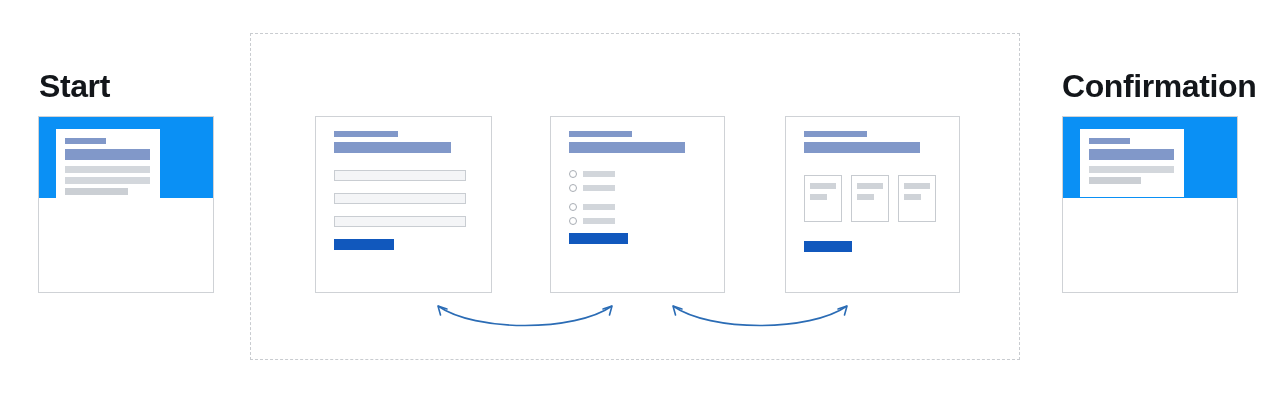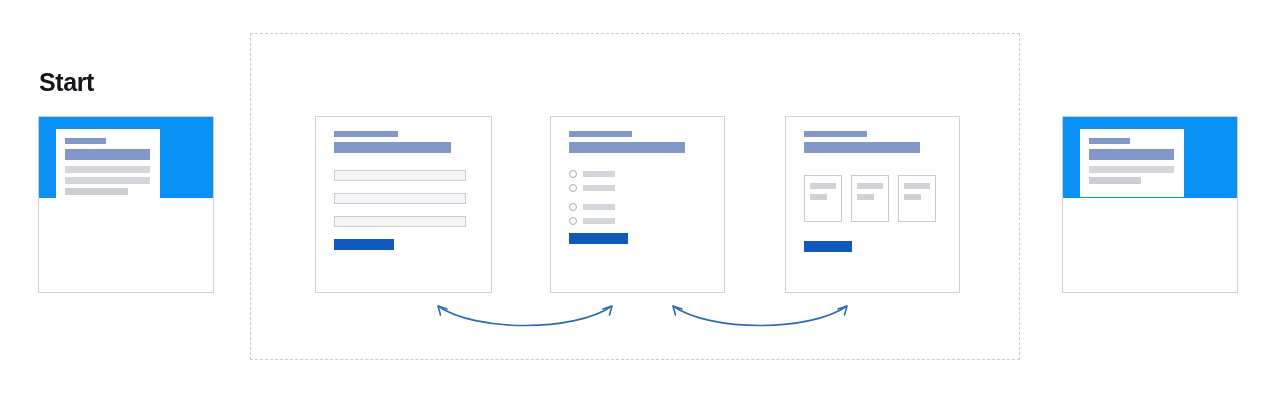--- a/index.html
+++ b/index.html
@@ -15,21 +15,21 @@
     overflow: hidden;
   }
   .stage {
     position: absolute;
     inset: 0;
   }
 
   
   .heading {
     position: absolute;
-    font-size: 25px;
+    font-size: 32px;
     font-weight: bold;
     color: #13161a;
     letter-spacing: -0.4px;
     white-space: nowrap;
   }
   #heading-start     { left: 39px;   top: 68px; }
   #heading-journey   { left: 314px;  top: 68px; }
   #heading-confirm   { left: 1062px; top: 68px; }
 
   
@@ -236,20 +236,21 @@
     <path d="M8 8 L 17 11 M8 8 L 10.5 17" fill="none" stroke="#2b6cb5" stroke-width="1.6" stroke-linecap="round"></path>
     <path d="M182 8 L 173 11 M182 8 L 179.5 17" fill="none" stroke="#2b6cb5" stroke-width="1.6" stroke-linecap="round"></path>
   </svg>
 
   <svg class="arrow-svg" id="arrow-right" width="190" height="38" viewBox="0 0 190 38">
     <path d="M8 8 C 45 34, 145 34, 182 8" fill="none" stroke="#2b6cb5" stroke-width="1.6"></path>
     <path d="M8 8 L 17 11 M8 8 L 10.5 17" fill="none" stroke="#2b6cb5" stroke-width="1.6" stroke-linecap="round"></path>
     <path d="M182 8 L 173 11 M182 8 L 179.5 17" fill="none" stroke="#2b6cb5" stroke-width="1.6" stroke-linecap="round"></path>
   </svg>
 
+  <div class="heading" id="heading-confirm">Confirmation</div>
 
   <div class="card" id="card-confirm">
     <div class="hero-banner"></div>
     <div class="hero-panel" style="top:12px">
       <span class="bar bar-eyebrow" style="width:48%"></span>
       <span class="bar bar-title" style="width:100%"></span>
       <span class="bar bar-text" style="width:100%"></span>
       <span class="bar bar-text-dim" style="width:61%"></span>
     </div>
   </div>

